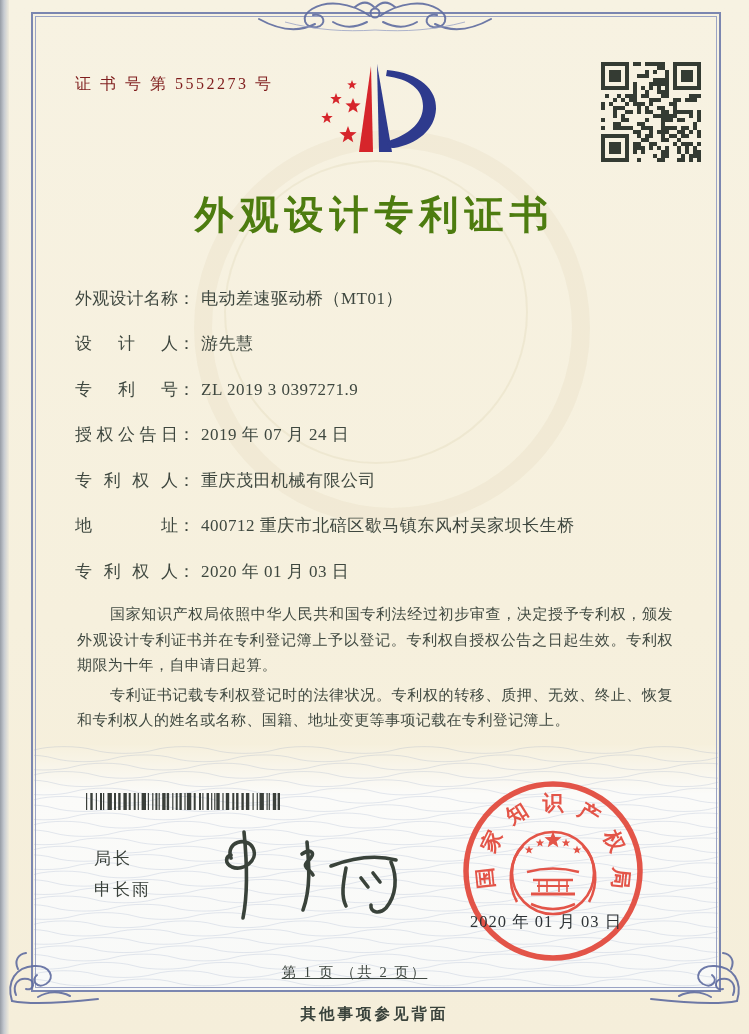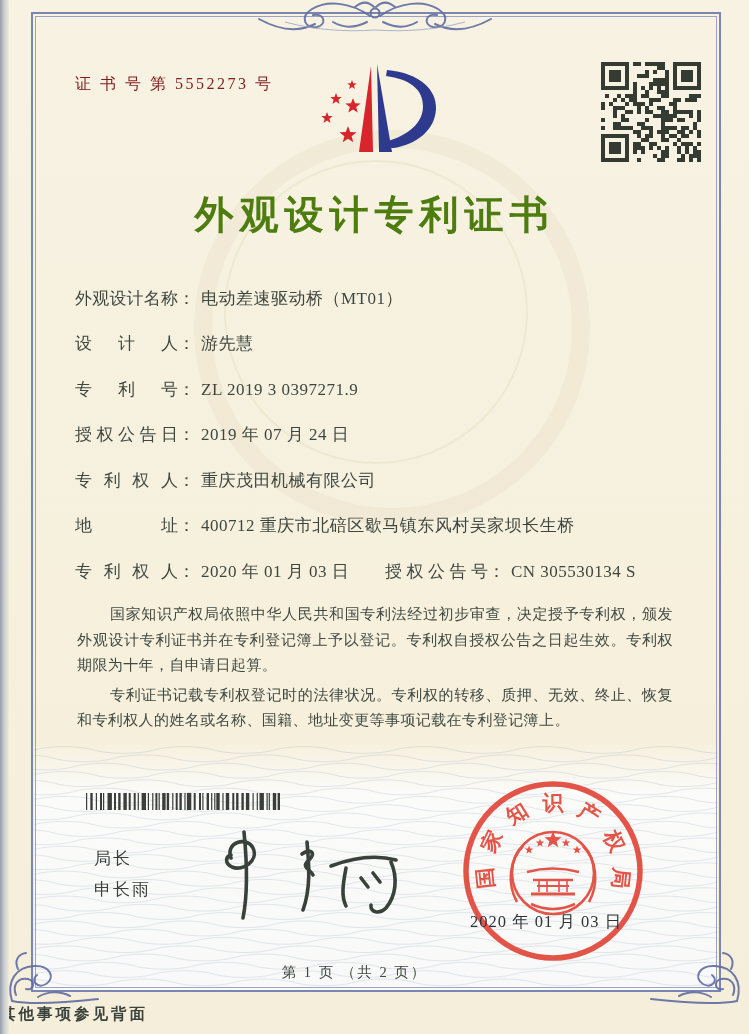--- a/index.html
+++ b/index.html
@@ -53,22 +53,22 @@
   .director{position:absolute;left:86px;top:843px;z-index:3;
     font-family:"Liberation Sans","DejaVu Sans",sans-serif;color:#3b423c;margin-left:8px;}
   .director div{font-size:17px;letter-spacing:2px;line-height:31px;}
   .signature{position:absolute;left:205px;top:826px;width:200px;height:102px;z-index:3;}
 
   .seal{position:absolute;left:443px;top:774px;width:222px;height:198px;z-index:4;opacity:0.92;}
   .seal-date{position:absolute;left:470px;top:911px;font-size:16.5px;color:#2e3336;
     letter-spacing:1px;z-index:5;white-space:nowrap;}
 
   .page-line{position:absolute;left:0;right:40px;top:963px;text-align:center;
-    font-size:14.5px;color:#3f4741;letter-spacing:2px;z-index:3;}
-  .back-note{position:absolute;left:0;right:0;top:1004px;text-align:left;
+    font-size:14.5px;color:#3f4741;letter-spacing:2px;z-index:3;text-decoration:underline;}
+  .back-note{position:absolute;left:0;right:0;top:1004px;text-align:center;
     font-size:15.5px;font-weight:700;color:#3a433c;letter-spacing:3px;z-index:3;}
 
   .ornament-top{position:absolute;left:255px;top:0;width:240px;height:34px;z-index:4;}
   .flourish{position:absolute;width:96px;height:56px;z-index:4;}
   .flourish.bl{left:4px;top:949px;}
   .flourish.br{left:649px;top:949px;transform:scaleX(-1);}
   svg{display:block;}
 </style>
 </head>
 <body>
@@ -489,23 +489,20 @@
   <div class="f-row" style="top:186px">
     <span class="f-label">专利权人</span><span class="f-colon">：</span><span class="f-value">重庆茂田机械有限公司</span>
   </div>
   <div class="f-row" style="top:231px">
     <span class="f-label">地址</span><span class="f-colon">：</span><span class="f-value">400712 重庆市北碚区歇马镇东风村吴家坝长生桥</span>
   </div>
   <div class="f-row" style="top:277px;width:600px">
     <span>
       <span class="f-label">专利权人</span><span class="f-colon">：</span><span class="f-value">2020 年 01 月 03 日</span>
     </span>
-    <span class="f-right">
-      <span class="f-label">授权公告号</span><span class="f-colon">：</span><span class="f-value">CN 305530134 S</span>
-    </span>
   </div>
 </div>
 
 <div class="body-text">
   <p>国家知识产权局依照中华人民共和国专利法经过初步审查，决定授予专利权，颁发外观设计专利证书并在专利登记簿上予以登记。专利权自授权公告之日起生效。专利权期限为十年，自申请日起算。</p>
   <p>专利证书记载专利权登记时的法律状况。专利权的转移、质押、无效、终止、恢复和专利权人的姓名或名称、国籍、地址变更等事项记载在专利登记簿上。</p>
 </div>
 
 <svg class="barcode" id="barcode-svg" viewBox="0 0 200 18">
     <g fill="#3a3f3a">

